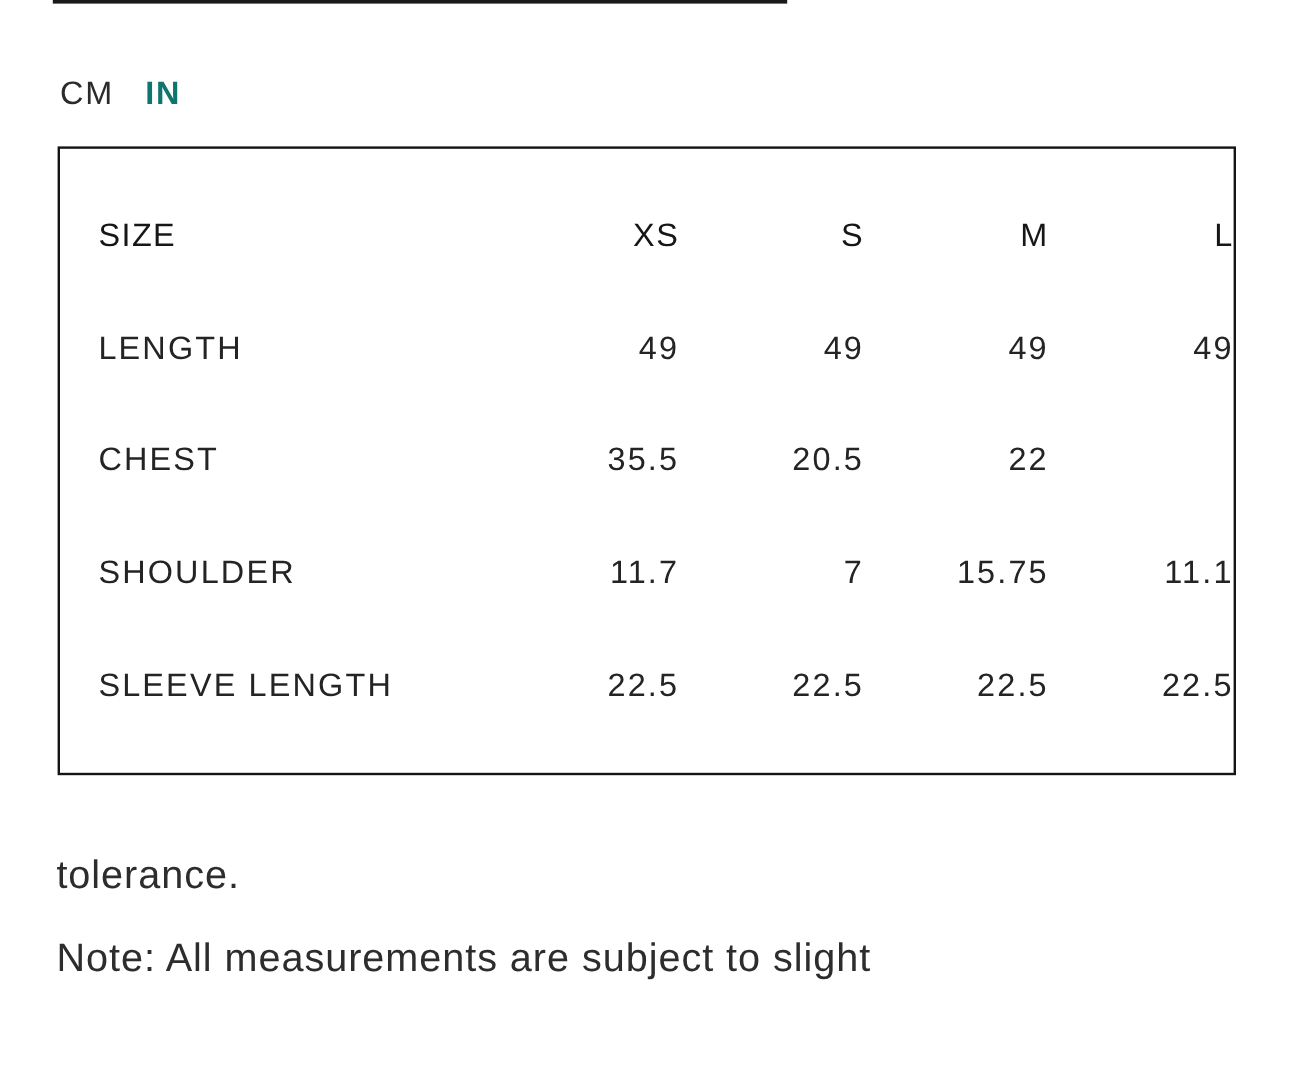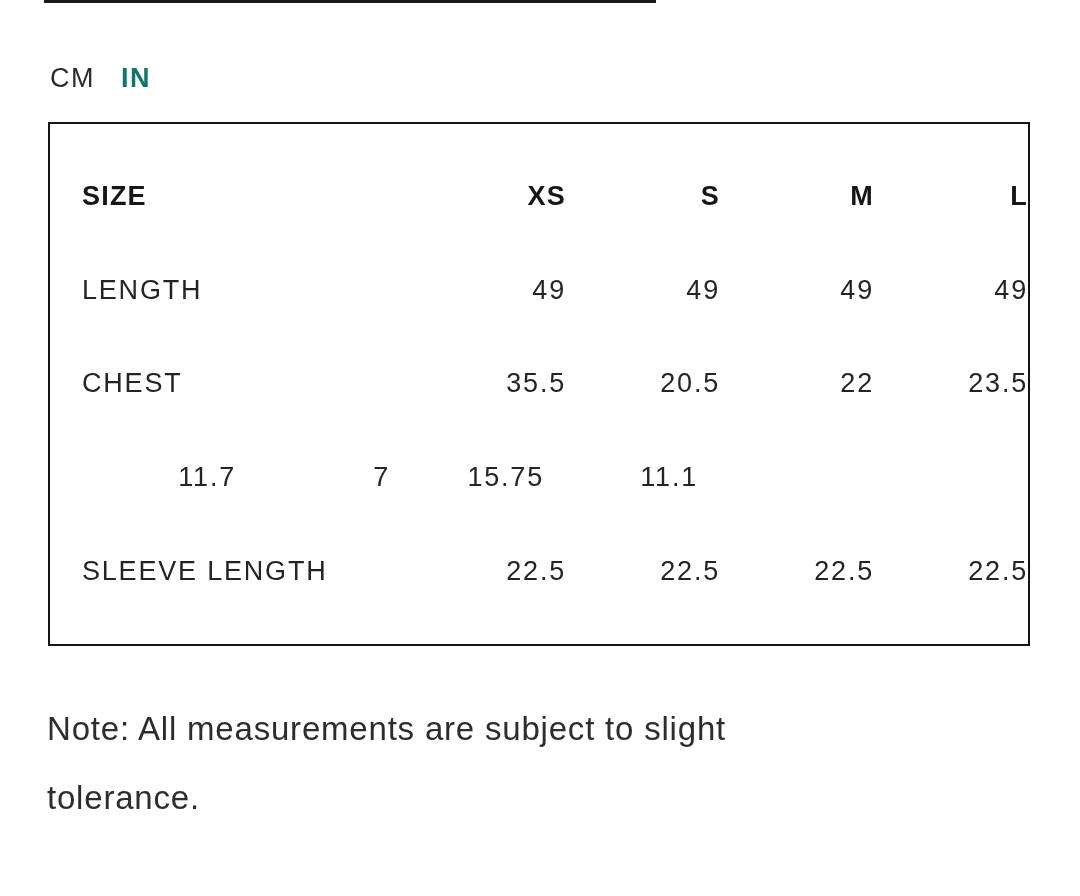--- a/index.html
+++ b/index.html
@@ -76,21 +76,21 @@
     color: #242424;
     width: 154px;
     text-align: right;
     white-space: nowrap;
   }
   .t-cell.label-cell {
     width: 330px;
     text-align: left;
   }
   .t-row.header-row .t-cell {
-    font-weight: 700;
+    font-weight: 400;
     letter-spacing: 1.2px;
     color: #161616;
   }
   .note {
     position: absolute;
     left: 47px;
     top: 694px;
     width: 960px;
     margin: 0;
     font-size: 33px;
@@ -131,38 +131,38 @@
       <div class="t-cell">49</div>
       <div class="t-cell">49</div>
       <div class="t-cell">49</div>
     </div>
 
     <div class="t-row">
       <div class="t-cell label-cell">CHEST</div>
       <div class="t-cell">35.5</div>
       <div class="t-cell">20.5</div>
       <div class="t-cell">22</div>
-      <div class="t-cell">23.5</div>
     </div>
 
     <div class="t-row">
+      <div class="t-cell label-cell">SHOULDER</div>
       <div class="t-cell">11.7</div>
       <div class="t-cell">7</div>
       <div class="t-cell">15.75</div>
       <div class="t-cell">11.1</div>
     </div>
 
     <div class="t-row">
       <div class="t-cell label-cell">SLEEVE LENGTH</div>
       <div class="t-cell">22.5</div>
       <div class="t-cell">22.5</div>
       <div class="t-cell">22.5</div>
       <div class="t-cell">22.5</div>
     </div>
 
   </div>
 
   <p class="note">
+    <span class="note-line">tolerance.</span>
     <span class="note-line">Note: All measurements are subject to slight</span>
-    <span class="note-line">tolerance.</span>
   </p>
 
 </div>
 
 </body></html>

